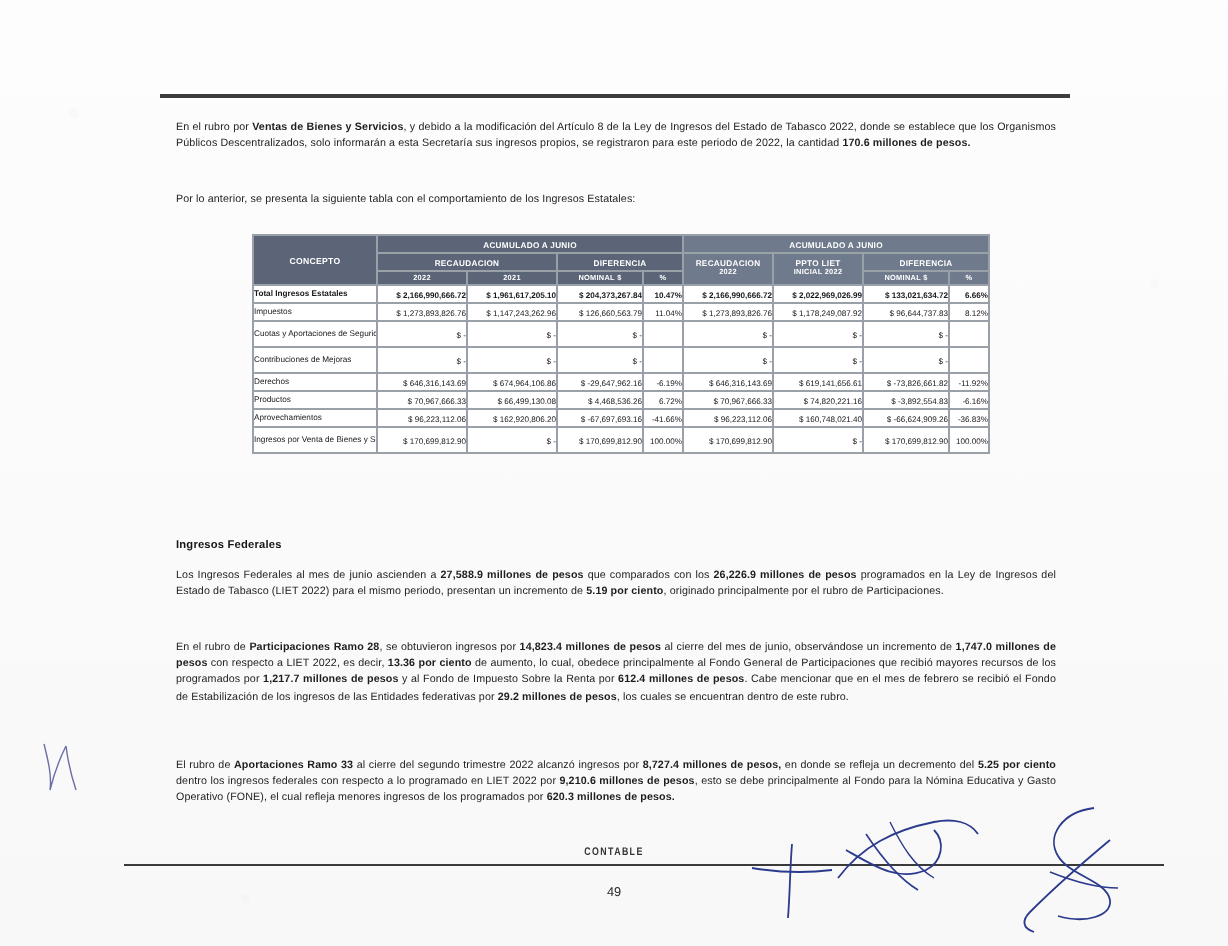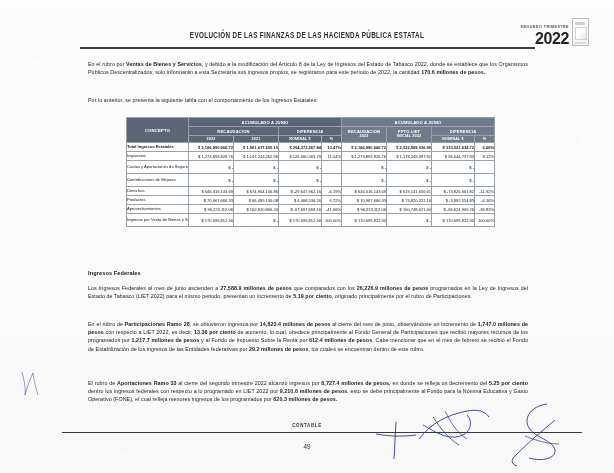--- a/index.html
+++ b/index.html
@@ -162,32 +162,20 @@
     font-size:6.4px;color:#2b2b2b;
   }
   .sig{position:absolute;pointer-events:none;}
 </style>
 </head>
 <body>
 
 <div class="page">
   <div class="scan-noise"></div>
 
-  <div class="header">
-    <div class="doc-title">EVOLUCIÓN DE LAS FINANZAS DE LAS HACIENDA PÚBLICA ESTATAL</div>
-    <div class="brand">
-      <div class="brand-text">
-        <div class="brand-kicker">SEGUNDO TRIMESTRE</div>
-        <div class="brand-year">2022</div>
-      </div>
-      <div class="brand-mark">
-        <div class="brand-mark-foot"></div>
-      </div>
-    </div>
-  </div>
   <div class="header-rule"></div>
 
   <p class="para" style="top:60px;">
     En el rubro por <b>Ventas de Bienes y Servicios</b>, y debido a la modificación del Artículo 8 de la Ley de Ingresos del Estado de Tabasco 2022, donde se establece que los Organismos Públicos Descentralizados, solo informarán a esta Secretaría sus ingresos propios, se registraron para este periodo de 2022, la cantidad <b>170.6 millones de pesos.</b>
   </p>
 
   <p class="para" style="top:96px;">Por lo anterior, se presenta la siguiente tabla con el comportamiento de los Ingresos Estatales:</p>
 
   <div class="tbl-wrap">
     <table class="fin">

